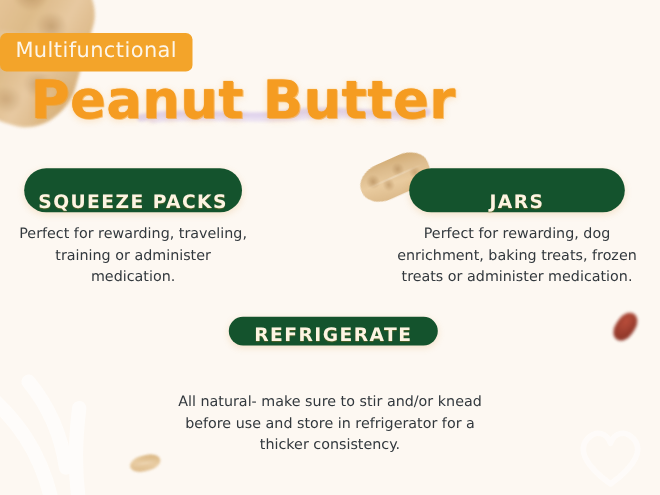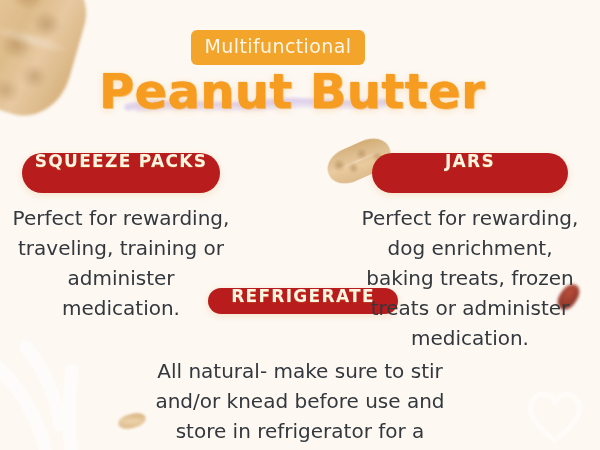--- a/index.html
+++ b/index.html
@@ -136,21 +136,20 @@
     opacity: .55;
   }
 
   
   #header {
     position: absolute;
     left: 0;
     top: 0;
     width: 556px;
     z-index: 4;
-    text-align: center;
   }
   #eyebrow-badge {
     display: inline-block;
     margin-top: 30px;
     background: #f3a42a;
     color: #fdf6ea;
     font-size: 19px;
     line-height: 1;
     letter-spacing: .4px;
     padding: 7px 14px 9px;
@@ -170,25 +169,25 @@
       0 0 1px #f59c21,
       1px 1px 0 rgba(245,156,33,.55),
       0 2px 7px rgba(245,156,33,.25);
     padding-left: 28px;
   }
 
   
   .pill {
     position: absolute;
     z-index: 4;
-    background: #b91c1c;
+    background: #14532d;
     border-radius: 26px;
     box-shadow: 0 2px 7px rgba(214,150,60,.22);
     display: flex;
-    align-items: flex-start;
+    align-items: flex-end;
     justify-content: center;
     box-sizing: border-box;
   }
   .pill-label {
     color: #fdf4e2;
     font-family: "DejaVu Sans", sans-serif;
     font-weight: bold;
     font-size: 17px;
     letter-spacing: 1.3px;
     line-height: 1;
@@ -199,21 +198,21 @@
   #pill-jars    { left: 372px; top: 153px; width: 196px; height: 40px; }
   #pill-fridge  { left: 208px; top: 288px; width: 190px; height: 26px; }
 
   
   .copy {
     position: absolute;
     z-index: 4;
     text-align: center;
     color: #32383d;
     font-family: "DejaVu Sans", sans-serif;
-    font-size: 20px;
+    font-size: 13px;
     line-height: 1.5;
   }
   #copy-squeeze { left: 12px;  top: 203px; width: 218px; }
   #copy-jars    { left: 358px; top: 203px; width: 224px; }
   #copy-fridge  { left: 155px; top: 356px; width: 290px; }
 </style>
 </head>
 <body>
 
 <div id="poster">

